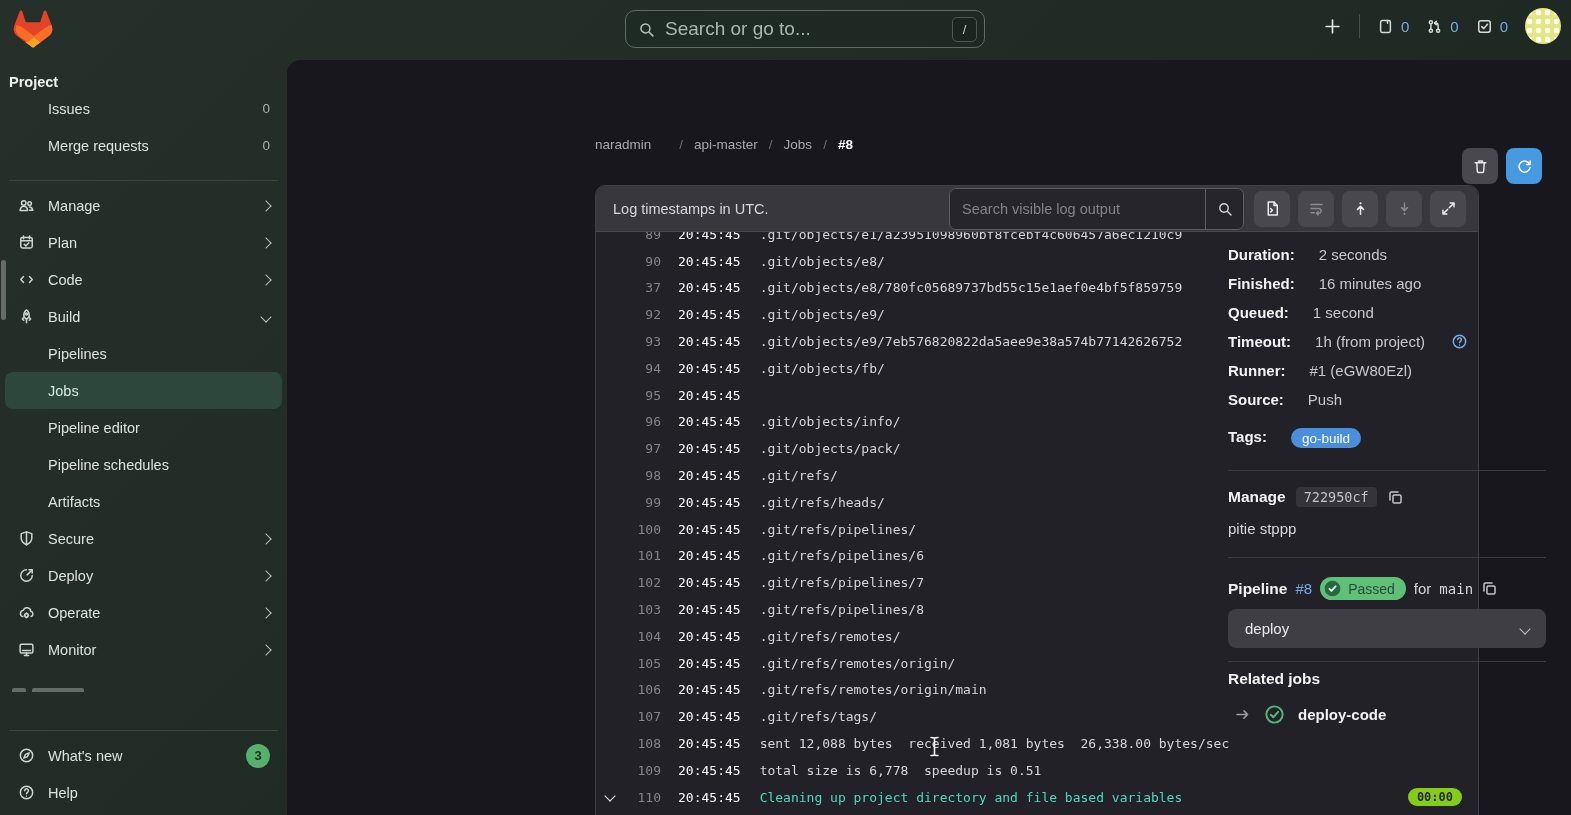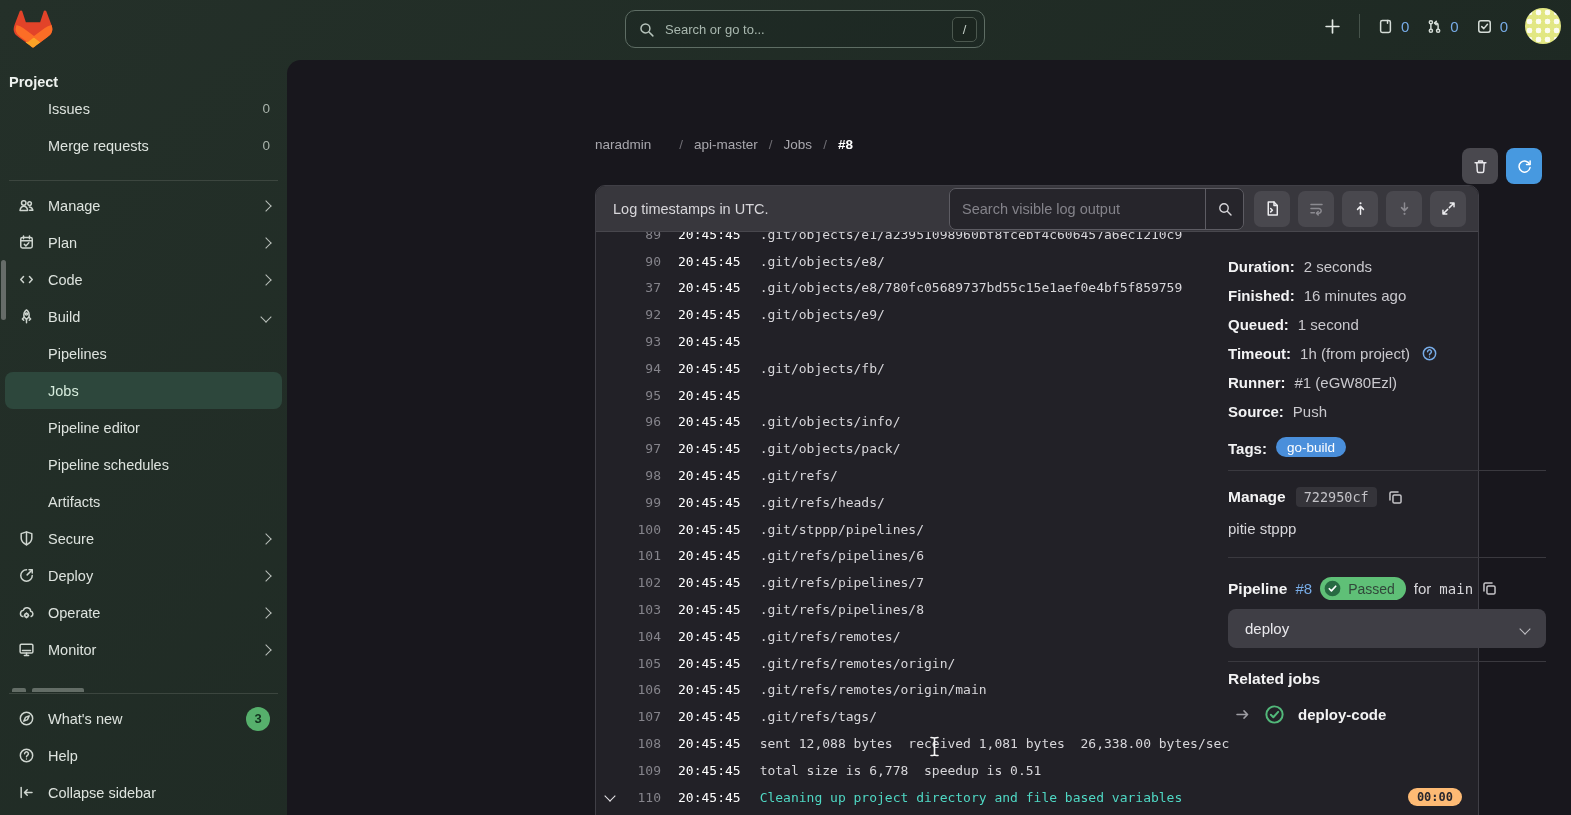--- a/index.html
+++ b/index.html
@@ -4,21 +4,21 @@
 <style>
 *{margin:0;padding:0;box-sizing:border-box}
 html,body{width:1571px;height:815px}
 body{position:relative;background:#18171d;font-family:"Liberation Sans",sans-serif;overflow:hidden;color:#d7d6da}
 .chrome{position:absolute;inset:0;background:linear-gradient(135deg,#243029 0%,#1e2923 70%,#1d2722 100%)}
 .content{position:absolute;left:287px;top:60px;right:0;bottom:0;background:#18171d;border-top-left-radius:14px}
 
 .logo{position:absolute;left:12px;top:6px;width:42px;height:42px}
 .global-search{position:absolute;left:625px;top:10px;width:360px;height:38px;border:1px solid #5e6d64;border-radius:10px;display:flex;align-items:center;padding:0 7px 0 12px;background:rgba(10,20,15,.10)}
 .gs-icon{width:17px;height:17px;margin-right:10px;color:#b7c4bc}
-.gs-text{flex:1;font-size:13px;color:#a9b8af}
+.gs-text{flex:1;font-size:19px;color:#a9b8af}
 .gs-kbd{width:25px;height:25px;border:1px solid #4c584f;background:#1b251f;border-radius:5px;color:#c2cdc5;display:flex;align-items:center;justify-content:center;font-size:13px}
 .topright{position:absolute;right:10px;top:0;height:52px;display:flex;align-items:center;gap:17px}
 .tr-plus{width:19px;height:19px;color:#e3e9e4}
 .tr-div{width:1px;height:24px;background:#46534b}
 .tr-counter{display:flex;align-items:center;gap:7px;color:#d6ddd8}
 .tr-counter .ticon{width:17px;height:17px}
 .tr-counter .cnt{color:#77abe6;font-size:15px}
 .avatar{width:36px;height:36px;border-radius:50%;background-color:#e2e783;background-image:radial-gradient(#fcfcf0 2.7px,transparent 3.1px);background-size:9px 9px}
 
 .sidebar{position:absolute;left:0;top:60px;bottom:0;width:287px;font-size:14.5px;color:#dde3de}
@@ -61,30 +61,30 @@
 .ltool .i{width:17px;height:17px}
 .log-body{flex:1;position:relative;font-family:"DejaVu Sans Mono","Liberation Mono",monospace;font-size:13px;overflow:hidden}
 .loglines{margin-top:-11px}
 .logline{height:26.8px;display:flex;align-items:center;padding:0 16px 0 10px;color:#d7d6da}
 .lcaret{width:17px;flex:0 0 auto;display:flex;align-items:center}
 .lcaret .cchev{width:8px;height:8px;border-right:1.8px solid #e8e7ea;border-bottom:1.8px solid #e8e7ea;transform:rotate(45deg);margin-top:-3px}
 .lnum{width:38px;text-align:right;color:#85848b;flex:0 0 auto}
 .ltime{margin-left:17px;color:#ffffff;flex:0 0 auto}
 .ltext{margin-left:19px;white-space:pre}
 .logline.section .ltext{color:#4fd8c4}
-.lbadge{margin-left:auto;background:#fdba74;color:#29282e;border-radius:11px;padding:2px 9px;font-size:12px;font-weight:700}
+.lbadge{margin-left:auto;background:#84cc16;color:#29282e;border-radius:11px;padding:2px 9px;font-size:12px;font-weight:700}
 
 .jp{position:absolute;left:1228px;top:60px;width:330px;bottom:0;font-size:15px}
 .jp-actions{position:absolute;top:88px;right:16px;display:flex;gap:8px}
 .jbtn{width:36px;height:36px;border-radius:8px;border:none;display:flex;align-items:center;justify-content:center}
 .jbtn.gray{background:#49484e;color:#e9e8ec}
 .jbtn.blue{background:#4799e0;color:#fff}
 .jbtn .i{width:17px;height:17px}
 .jp-details{position:absolute;top:186px;left:0;right:10px}
-.jpd{display:flex;gap:9px;min-height:29px;align-items:flex-end}
+.jpd{display:flex;gap:24px;min-height:29px;align-items:flex-start}
 .jpd b{color:#f3f3f4;font-weight:700}
 .jpd .val{color:#c9c8cd}
 .helpq{width:17px;height:17px;color:#77abe6;margin-left:2px}
 .tagrow{margin-top:5px}
 .tagpill{background:#4a8fdb;color:#fff;border-radius:12px;padding:2.5px 11px;font-size:13.5px}
 .jp-div{position:absolute;left:0;right:12px;height:1px;background:#3a393f}
 .jp-commit{position:absolute;top:427px;left:0;display:flex;align-items:center;gap:10px}
 .jp-commit b{font-size:15.5px;color:#f3f3f4}
 .sha{font-family:"DejaVu Sans Mono","Liberation Mono",monospace;font-size:13.5px;background:#35343a;color:#c3c2c7;padding:2px 8px;border-radius:4px}
 .cicon{width:17px;height:17px;color:#c6c5c9}
@@ -322,30 +322,20 @@
             <span class="sbicon">
               <svg viewBox="0 0 16 16" width="100%" height="100%" fill="none" stroke="currentColor" stroke-width="1.4" stroke-linecap="round" stroke-linejoin="round">
                 <circle cx="8" cy="8" r="5.8"></circle>
                 <path d="M6.2 6.3a1.8 1.8 0 1 1 2.7 1.6c-.6.4-.9.7-.9 1.3"></path>
                 <circle cx="8" cy="11.3" r="0.6" fill="currentColor" stroke="none"></circle>
               </svg>
             </span>
             <span class="sblabel">Help</span>
 
           </div>
-          <div class="sb-row">
-            <span class="sbicon">
-              <svg viewBox="0 0 16 16" width="100%" height="100%" fill="none" stroke="currentColor" stroke-width="1.4" stroke-linecap="round" stroke-linejoin="round">
-                <path d="M3 3.2v9.6"></path>
-                <path d="M13.2 8H6.2M8.7 5.4 6.1 8l2.6 2.6"></path>
-              </svg>
-            </span>
-            <span class="sblabel">Collapse sidebar</span>
-
-          </div>
         </div>
     </div>
   </div>
 </div>
 
 <div class="content">
   <div class="crumbs">
 
   <span style="display:flex;gap:28px;align-items:center">
         <span class="crumb">naradmin</span>
@@ -451,20 +441,21 @@
             <span class="lcaret"></span>
             <span class="lnum">92</span>
             <span class="ltime">20:45:45</span>
             <span class="ltext">.git/objects/e9/</span>
 
           </div>
           <div class="logline">
             <span class="lcaret"></span>
             <span class="lnum">93</span>
             <span class="ltime">20:45:45</span>
+            <span class="ltext">.git/objects/e9/7eb576820822da5aee9e38a574b77142626752</span>
 
           </div>
           <div class="logline">
             <span class="lcaret"></span>
             <span class="lnum">94</span>
             <span class="ltime">20:45:45</span>
             <span class="ltext">.git/objects/fb/</span>
 
           </div>
           <div class="logline">
@@ -498,21 +489,21 @@
             <span class="lcaret"></span>
             <span class="lnum">99</span>
             <span class="ltime">20:45:45</span>
             <span class="ltext">.git/refs/heads/</span>
 
           </div>
           <div class="logline">
             <span class="lcaret"></span>
             <span class="lnum">100</span>
             <span class="ltime">20:45:45</span>
-            <span class="ltext">.git/stppp/pipelines/</span>
+            <span class="ltext">.git/refs/pipelines/</span>
 
           </div>
           <div class="logline">
             <span class="lcaret"></span>
             <span class="lnum">101</span>
             <span class="ltime">20:45:45</span>
             <span class="ltext">.git/refs/pipelines/6</span>
 
           </div>
           <div class="logline">

